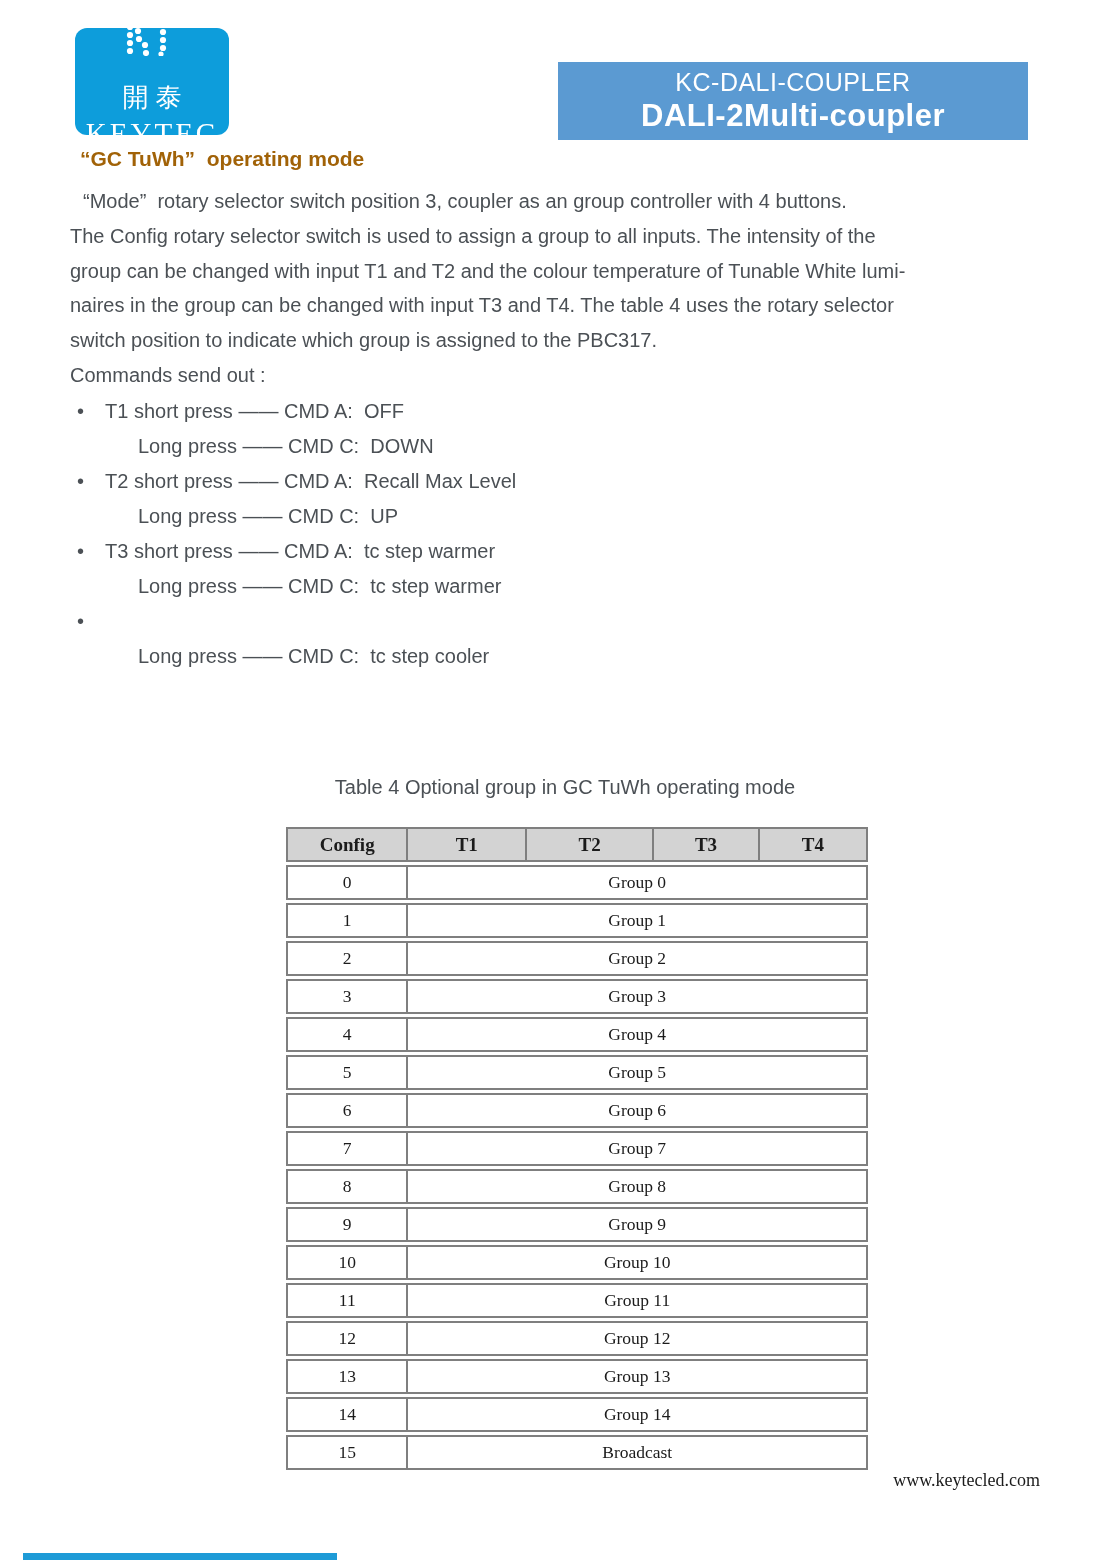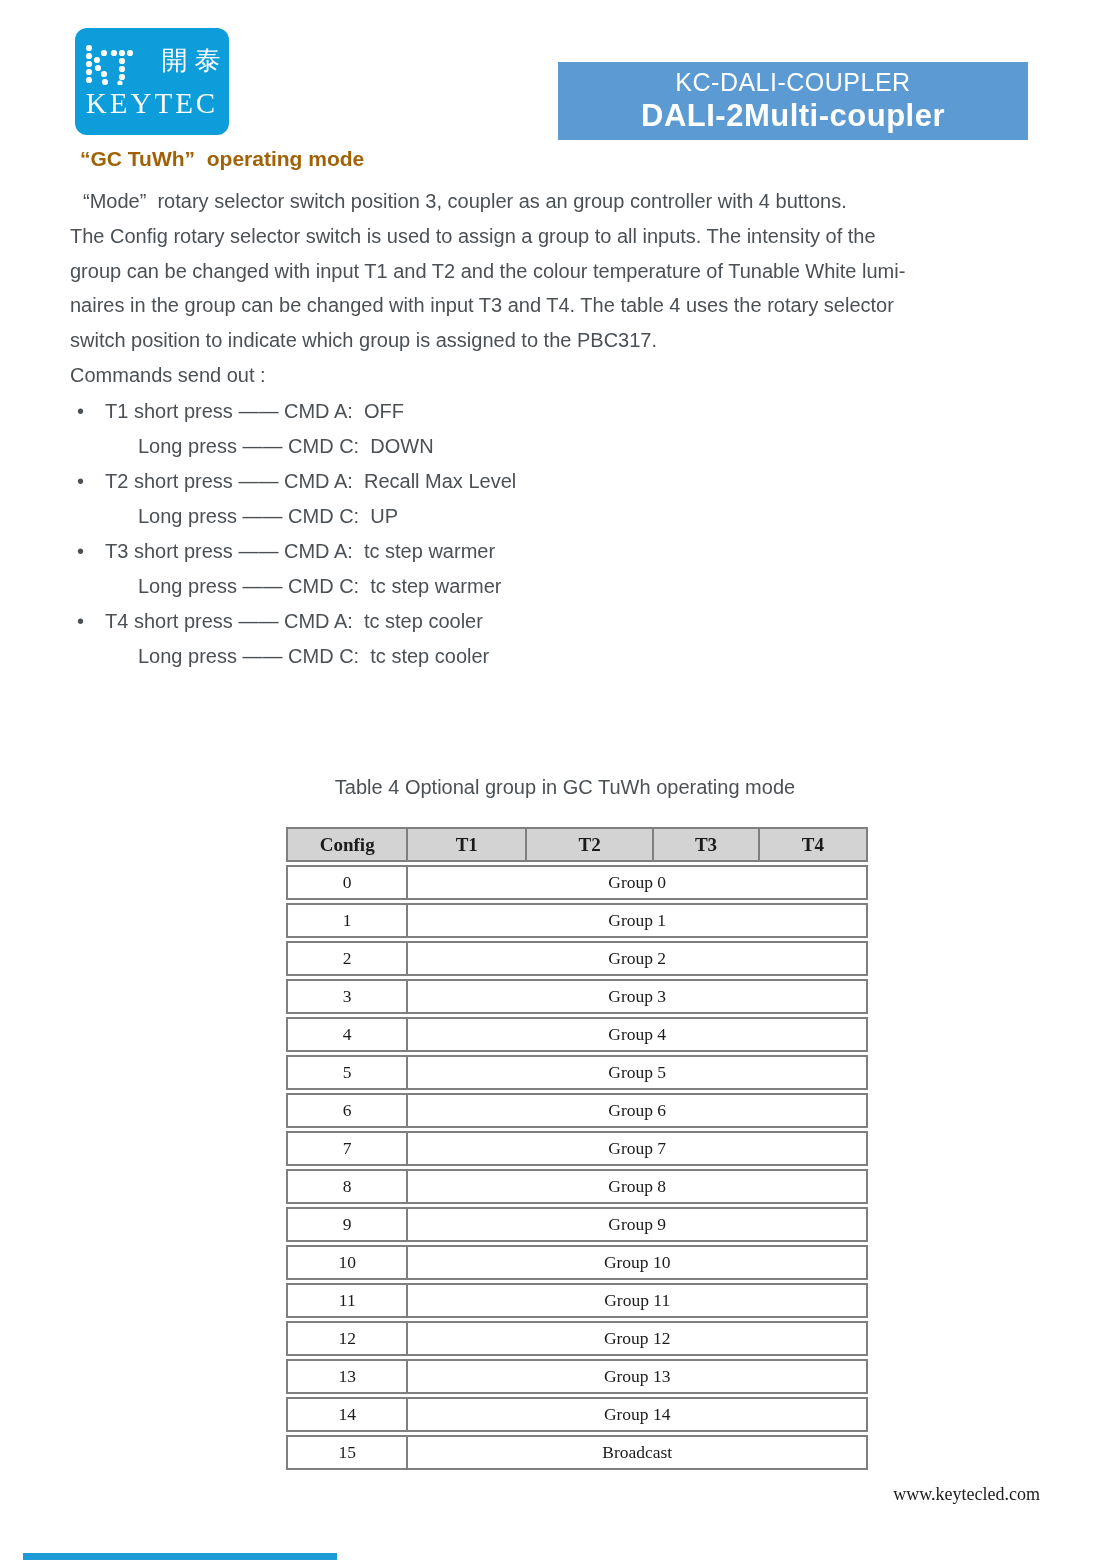--- a/index.html
+++ b/index.html
@@ -21,22 +21,23 @@
     background: #0d9ddb;
     border-radius: 12px;
     display: flex;
     flex-direction: column;
     align-items: center;
     justify-content: center;
     padding: 8px 10px;
   }
   .logo-top {
     display: flex;
-    align-items: flex-start;
+    align-items: center;
     gap: 24px;
+    flex-direction: column;
   }
   .logo-cn {
     color: #ffffff;
     font-size: 26px;
     letter-spacing: 7px;
     font-weight: 400;
     white-space: nowrap;
     margin-right: -7px;
   }
   .logo-brand {
@@ -145,21 +146,20 @@
   .col-t4 { width: 113px; }
 
   
   .footer-url {
     position: absolute;
     right: 63px; top: 1470px;
     font-family: "Liberation Serif", "DejaVu Serif", serif;
     font-size: 18px;
     color: #1b1b1b;
     text-decoration: none;
-    margin-top: 14px;
   }
   .bottom-bar {
     position: absolute;
     left: 23px; top: 1553px;
     width: 314px; height: 7px;
     background: #1e9bd7;
   }
 </style>
 </head>
 <body>
@@ -232,21 +232,20 @@
       <div class="bullet-short">
         <span class="bullet-dot">•</span>
         <span>T3 short press —— CMD A:  tc step warmer</span>
       </div>
       <div class="bullet-long">Long press —— CMD C:  tc step warmer</div>
     </div>
 
     <div class="bullet-item">
       <div class="bullet-short">
         <span class="bullet-dot">•</span>
-        <span>T4 short press —— CMD A:  tc step cooler</span>
       </div>
       <div class="bullet-long">Long press —— CMD C:  tc step cooler</div>
     </div>
 
   </div>
 
   <div class="table-caption">Table 4 Optional group in GC TuWh operating mode</div>
 
   <div class="group-table-wrap">
     <table class="group-table">

